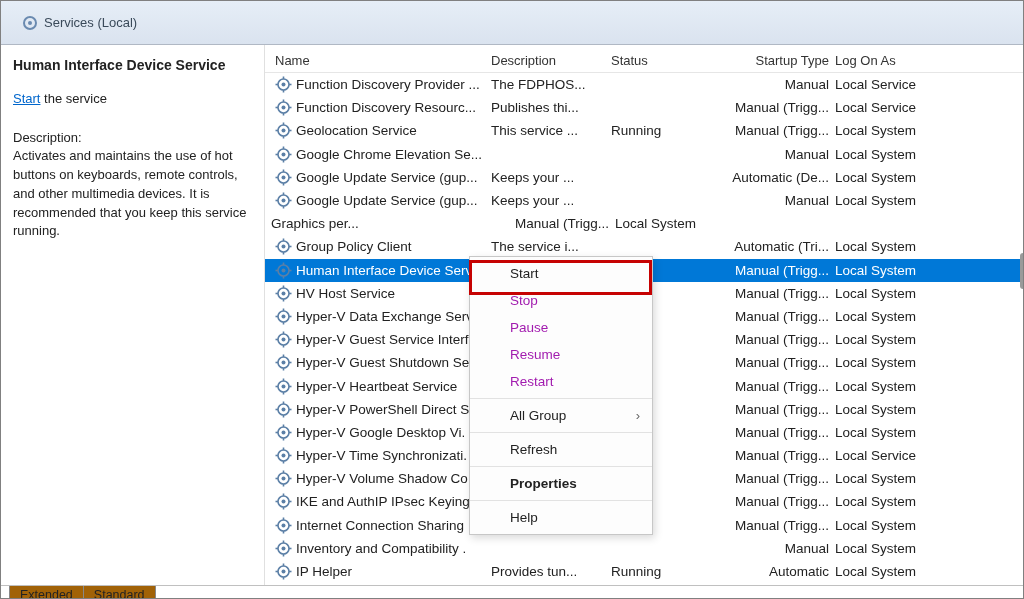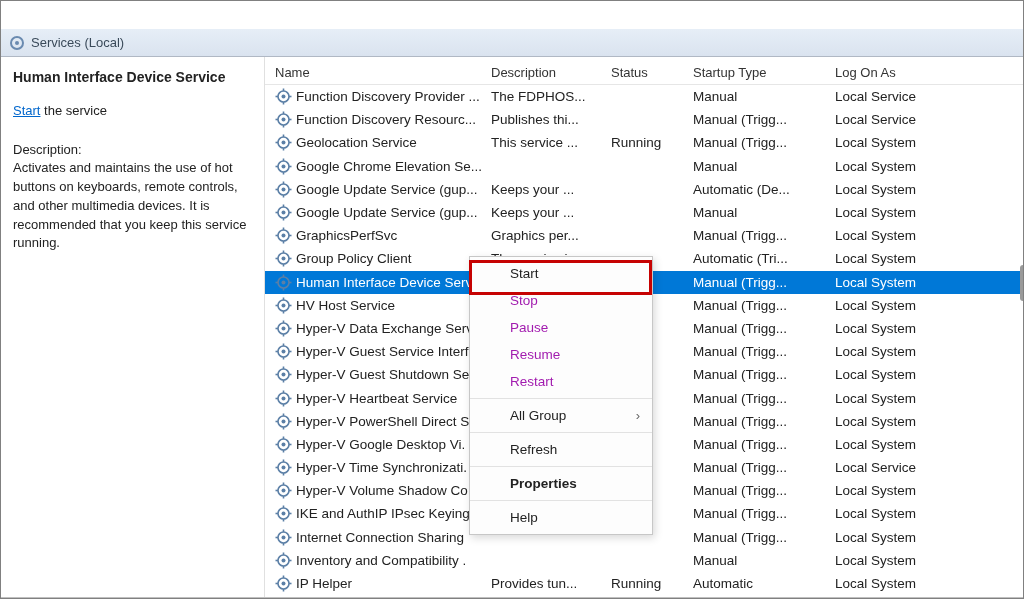--- a/index.html
+++ b/index.html
@@ -1,25 +1,24 @@
 <!DOCTYPE html>
 <html><head>
   <meta charset="utf-8">
   <style>
     * { box-sizing: border-box; margin: 0; padding: 0; font-family: "Segoe UI", Tahoma, sans-serif; }
     body { width: 1024px; height: 599px; background: #fff; font-size: 13px; color: #222; border: 1px solid #808080; position: relative; }
     .header-bar {
-      height: 28px;
+      height: 44px;
       background: linear-gradient(#e6eef7, #dae3ef);
       border-bottom: 1px solid #b0b8c4;
       display: flex;
       align-items: center;
-      padding-left: 8px;
+      padding-left: 21px;
       gap: 6px;
-      margin-top: 28px;
     }
     .header-bar .hicon { width: 16px; height: 16px; display: flex; align-items: center; justify-content: center; }
     .header-bar .title { font-size: 13px; color: #3a4a5a; }
     .main-area {
       position: relative;
       height: 541px;
       display: flex;
       border-bottom: 1px solid #c0c0c0;
     }
     .left-pane {
@@ -42,21 +41,21 @@
       display: flex;
       height: 28px;
       align-items: center;
       border-bottom: 1px solid #e6e6e6;
       padding-top: 4px;
     }
     .col-header .col { font-size: 13px; color: #333; padding-left: 6px; }
     .c-name { width: 220px; padding-left: 10px !important; }
     .c-desc { width: 120px; }
     .c-status { width: 82px; }
-    .c-type { width: 142px; }
+    .c-type { width: 142px; text-align: right; }
     .c-logon { width: 130px; }
     .rows { }
     .row {
       display: flex;
       height: 23.2px;
       align-items: center;
       white-space: nowrap;
       overflow: hidden;
     }
     .row.selected { background: #0078d7; color: #fff; }
@@ -291,35 +290,20 @@
               </svg>
             </span>
             <span class="nm-text">Google Update Service (gup...</span>
           </div>
           <div class="cell c-desc">Keeps your ...</div>
           <div class="cell c-status"></div>
           <div class="cell c-type">Manual</div>
           <div class="cell c-logon">Local System</div>
         </div>
         <div class="row">
-          <div class="cell c-name">
-            <span class="gear-icon">
-              <svg width="17" height="17" viewBox="0 0 17 17">
-                <circle cx="8.5" cy="8.5" r="5.5" fill="none" stroke="#5b7fa6" stroke-width="1.6"></circle>
-                <circle cx="8.5" cy="8.5" r="2" fill="#5b7fa6"></circle>
-                <g stroke="#5b7fa6" stroke-width="1.6">
-                  <line x1="8.5" y1="0.5" x2="8.5" y2="3"></line>
-                  <line x1="8.5" y1="14" x2="8.5" y2="16.5"></line>
-                  <line x1="0.5" y1="8.5" x2="3" y2="8.5"></line>
-                  <line x1="14" y1="8.5" x2="16.5" y2="8.5"></line>
-                </g>
-              </svg>
-            </span>
-            <span class="nm-text">GraphicsPerfSvc</span>
-          </div>
           <div class="cell c-desc">Graphics per...</div>
           <div class="cell c-status"></div>
           <div class="cell c-type">Manual (Trigg...</div>
           <div class="cell c-logon">Local System</div>
         </div>
         <div class="row">
           <div class="cell c-name">
             <span class="gear-icon">
               <svg width="17" height="17" viewBox="0 0 17 17">
                 <circle cx="8.5" cy="8.5" r="5.5" fill="none" stroke="#5b7fa6" stroke-width="1.6"></circle>

